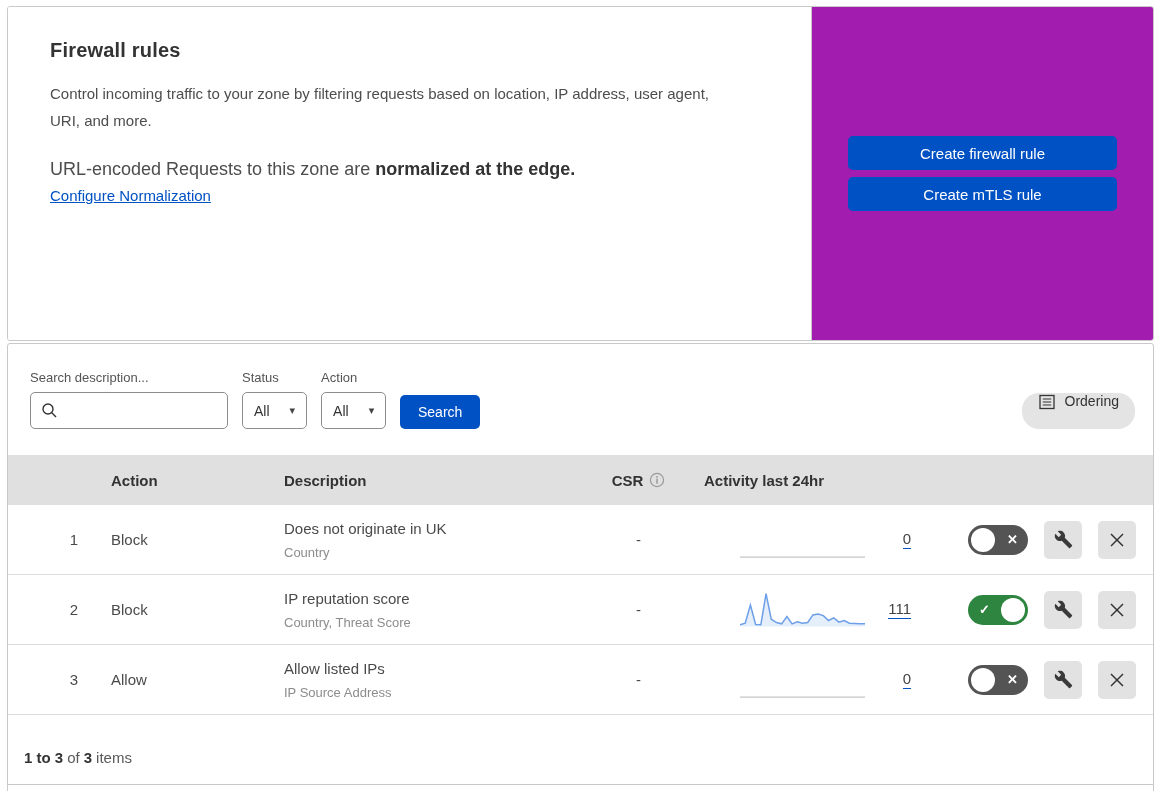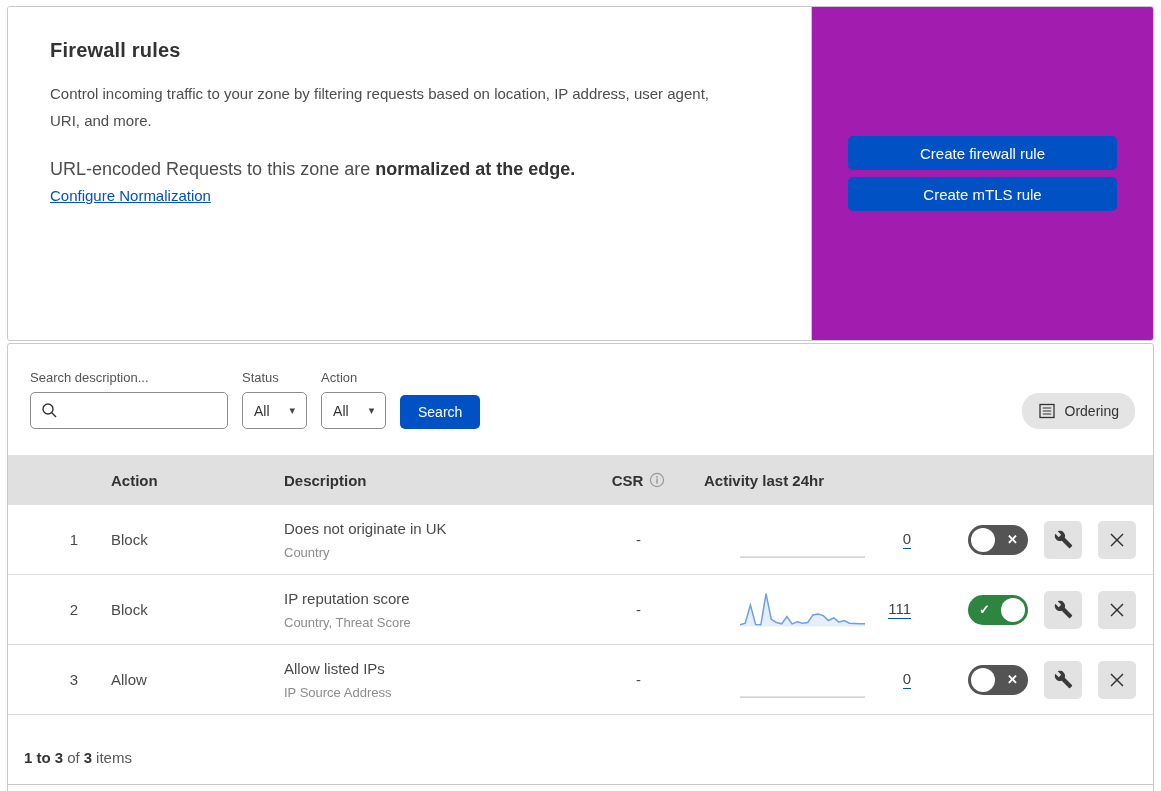--- a/index.html
+++ b/index.html
@@ -71,21 +71,21 @@
     height: 37px; border: 1px solid #8d8d8d; border-radius: 5px;
     display: flex; align-items: center; padding: 0 11px; gap: 20px;
     font-size: 14px; color: #333; cursor: pointer; background: #fff;
   }
   .caret { font-size: 11px; color: #444; }
   .btn-search { width: 80px; height: 34px; margin-bottom: 0; font-size: 14px; }
   .btn-ordering {
     margin-left: auto; height: 36px; padding: 0 16px;
     background: #e4e4e4; border: none; border-radius: 17px;
     font-size: 14px; color: #333; font-family: inherit; cursor: pointer;
-    display: flex; align-items: center; gap: 9px;
+    display: flex; gap: 9px;
   }
 
   
   .thead, .trow {
     display: grid;
     grid-template-columns: 88px 175px 315px 105px 250px 1fr;
     align-items: center;
   }
   .thead {
     background: #e0e0e0; height: 50px;

